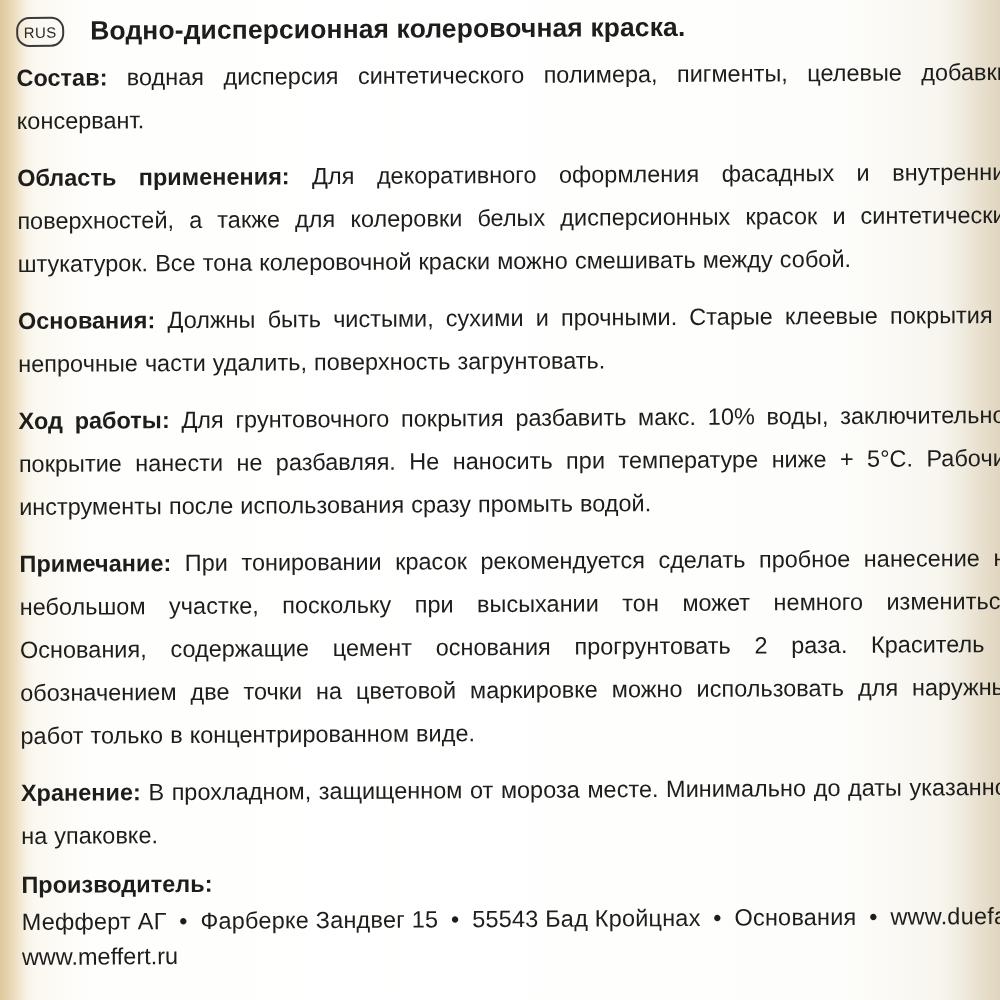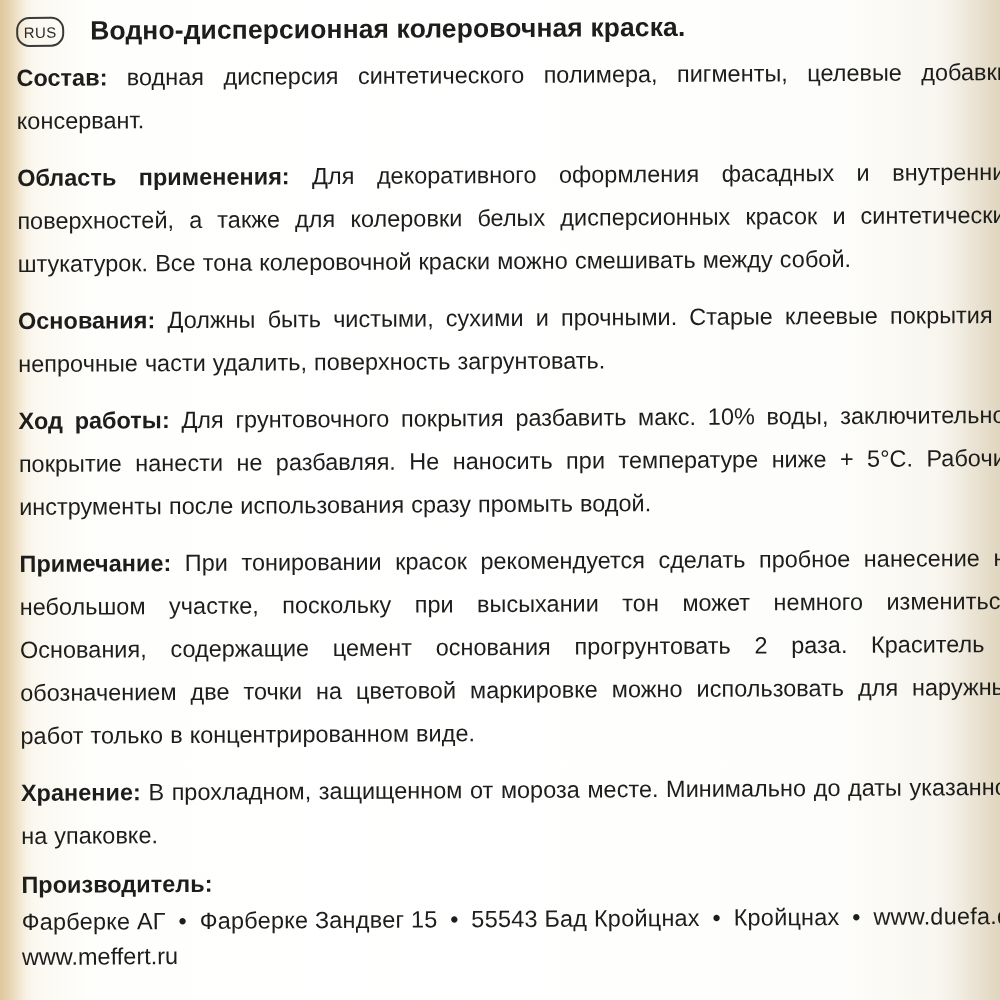--- a/index.html
+++ b/index.html
@@ -178,27 +178,27 @@
 
     <div class="gap"></div>
 
     <p class="para">
       <span class="lead">Хранение:</span><span> В прохладном, защищенном от мороза месте. Минимально до даты указанной на упаковке.</span>
     </p>
 
     <div class="mfg-label">Производитель:</div>
 
     <div class="mfg-line">
-      <span>Фарберке АГ</span>
+      <span>Мефферт АГ</span>
       <span class="sep">•</span>
       <span>Фарберке Зандвег 15</span>
       <span class="sep">•</span>
       <span>55543 Бад Кройцнах</span>
       <span class="sep">•</span>
-      <span>Кройцнах</span>
+      <span>Основания</span>
       <span class="sep">•</span>
       <span>www.duefa.de</span>
     </div>
 
     <div class="mfg-url">www.meffert.ru</div>
 
   </div>
   <div class="edge-blur-left"></div>
 </div>
 

